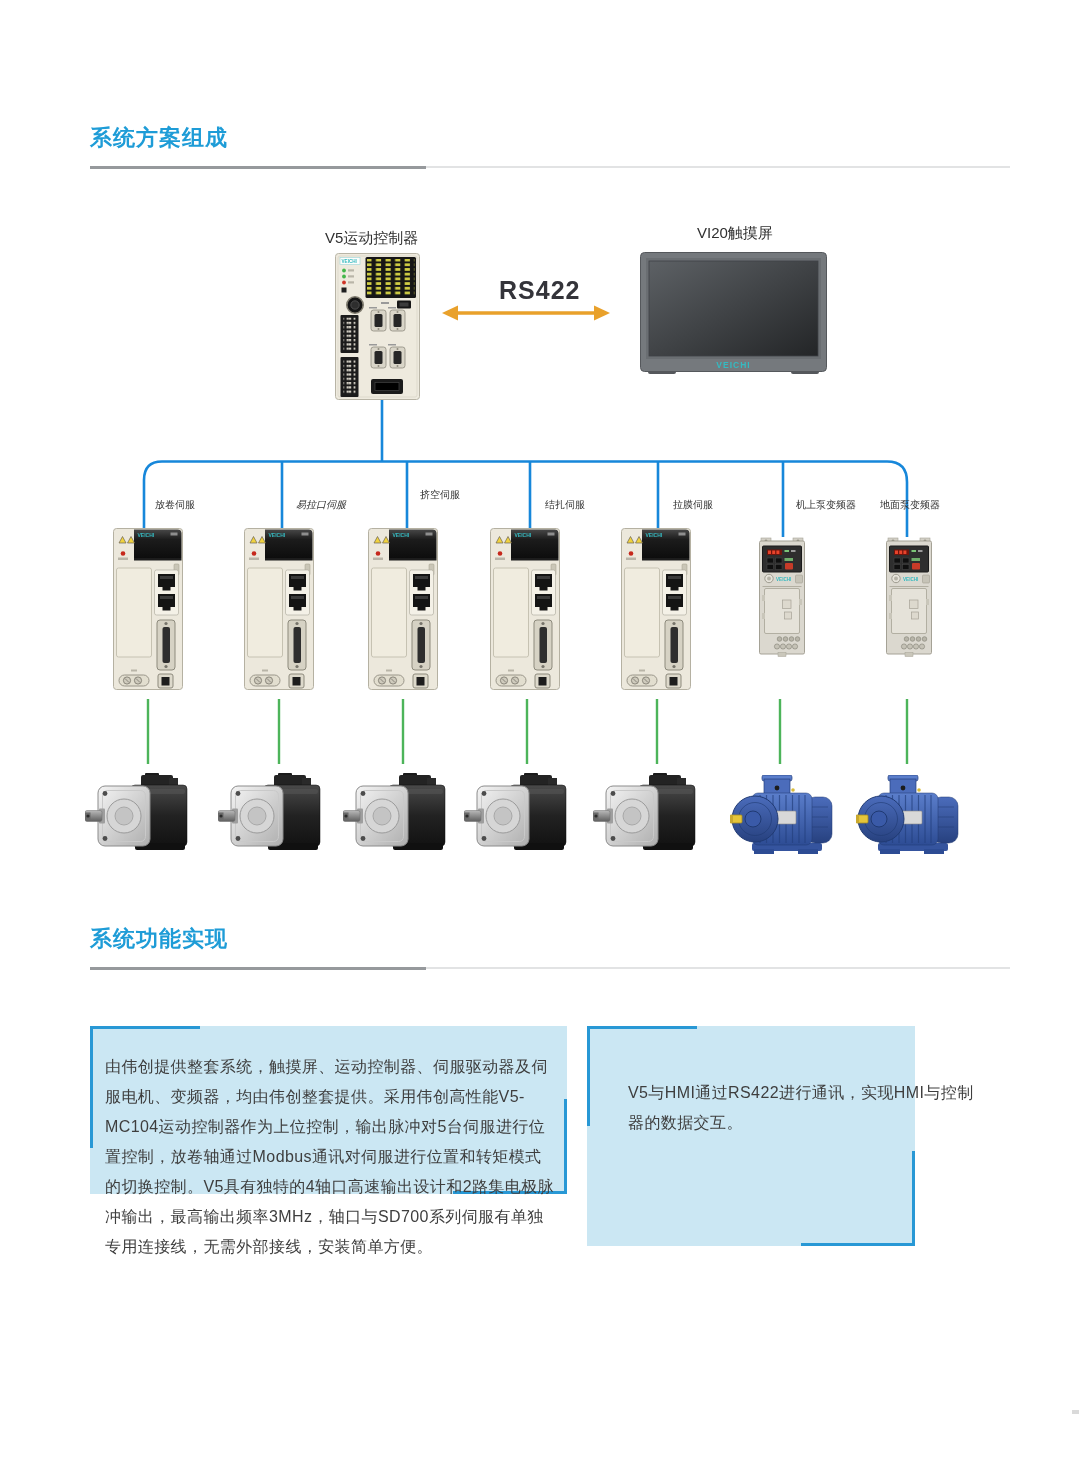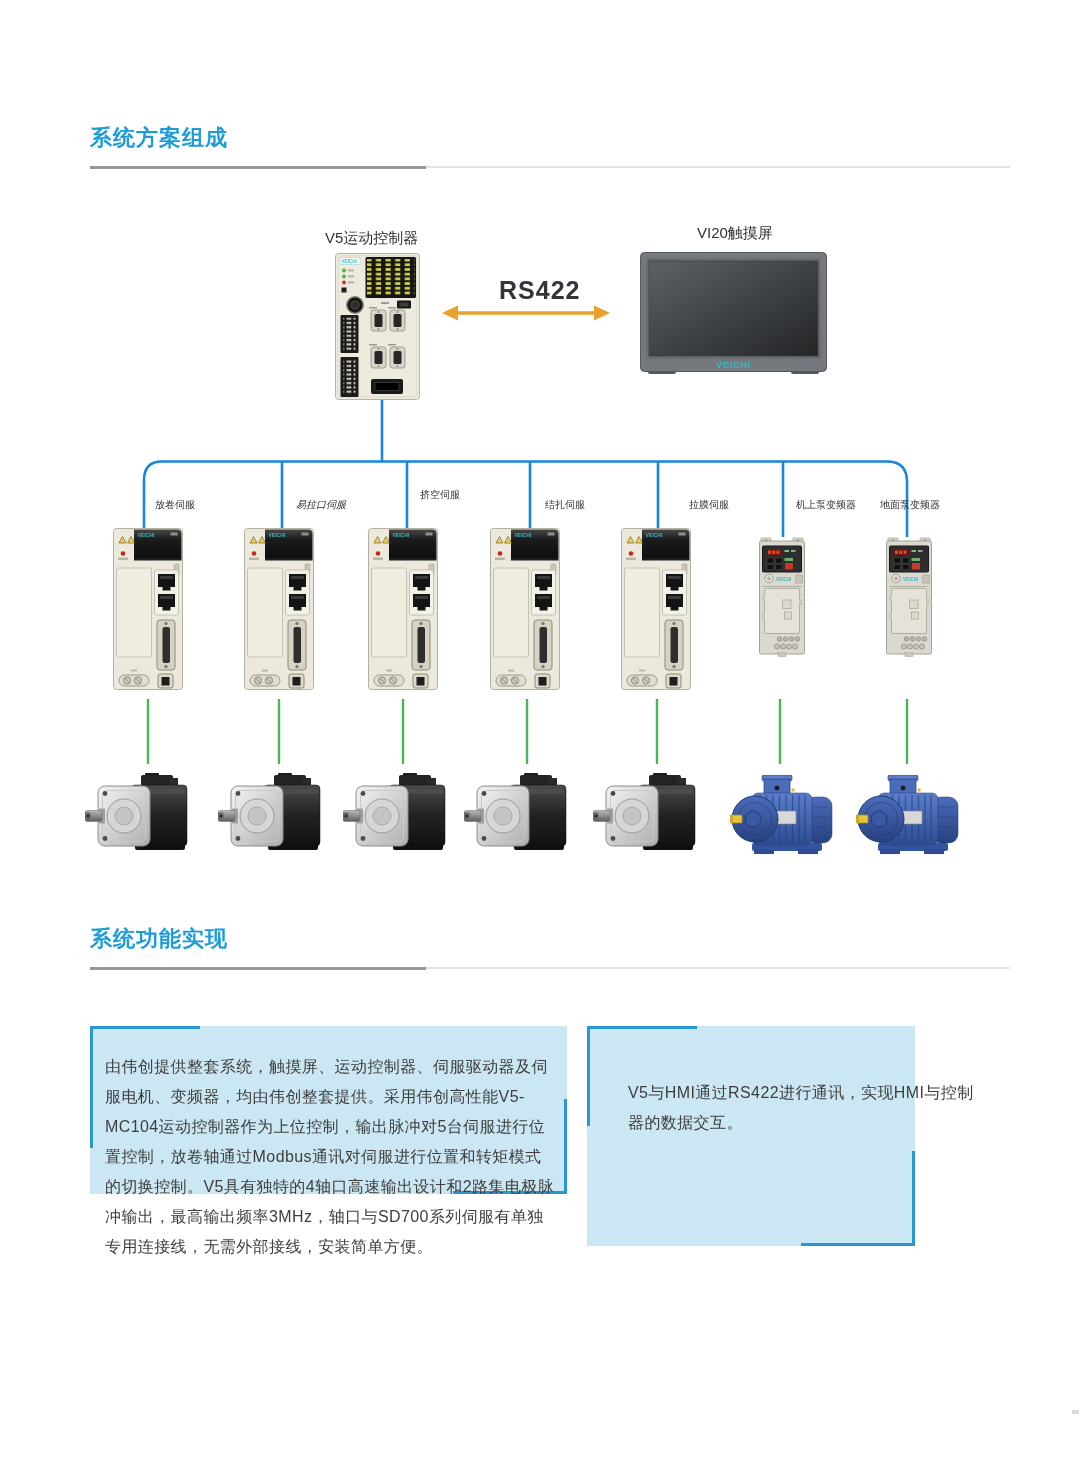--- a/index.html
+++ b/index.html
@@ -127,21 +127,21 @@
     <path d="M382 400 L382 461" stroke="#1787da" stroke-width="2.6" fill="none"></path>
     <path d="M144 528 L144 480 Q144 461.5 162 461.5 L887 461.5 Q907 461.5 907 482 L907 537" stroke="#1787da" stroke-width="2.6" fill="none"></path>
     <path d="M282 461.5 V528 M407 461.5 V528 M530 461.5 V528 M658 461.5 V528 M783 461.5 V537" stroke="#1787da" stroke-width="2.6" fill="none"></path>
     <path d="M148 699 V764 M279 699 V764 M403 699 V764 M527 699 V764 M657 699 V764 M780 699 V764 M907 699 V764" stroke="#4db45a" stroke-width="2.4" fill="none"></path>
   </svg>
 
   <div class="abs dev-label" style="left:155px;top:498px;">放卷伺服</div>
   <div class="abs dev-label" style="left:296px;top:498px;font-style:italic;">易拉口伺服</div>
   <div class="abs dev-label" style="left:420px;top:488px;">挤空伺服</div>
   <div class="abs dev-label" style="left:545px;top:498px;">结扎伺服</div>
-  <div class="abs dev-label" style="left:673px;top:498px;margin-left:16px;">拉膜伺服</div>
+  <div class="abs dev-label" style="left:673px;top:498px;">拉膜伺服</div>
   <div class="abs dev-label" style="left:796px;top:498px;">机上泵变频器</div>
   <div class="abs dev-label" style="left:880px;top:498px;">地面泵变频器</div>
 
   <div class="abs" style="left:113px;top:528px;">
   <svg width="70" height="162" viewBox="0 0 70 162">
     <defs>
       <linearGradient id="sdPan" x1="0" y1="0" x2="0" y2="1">
         <stop offset="0" stop-color="#474747"></stop>
             <stop offset="0.35" stop-color="#1c1c1c"></stop>
             <stop offset="1" stop-color="#0d0d0d"></stop>

